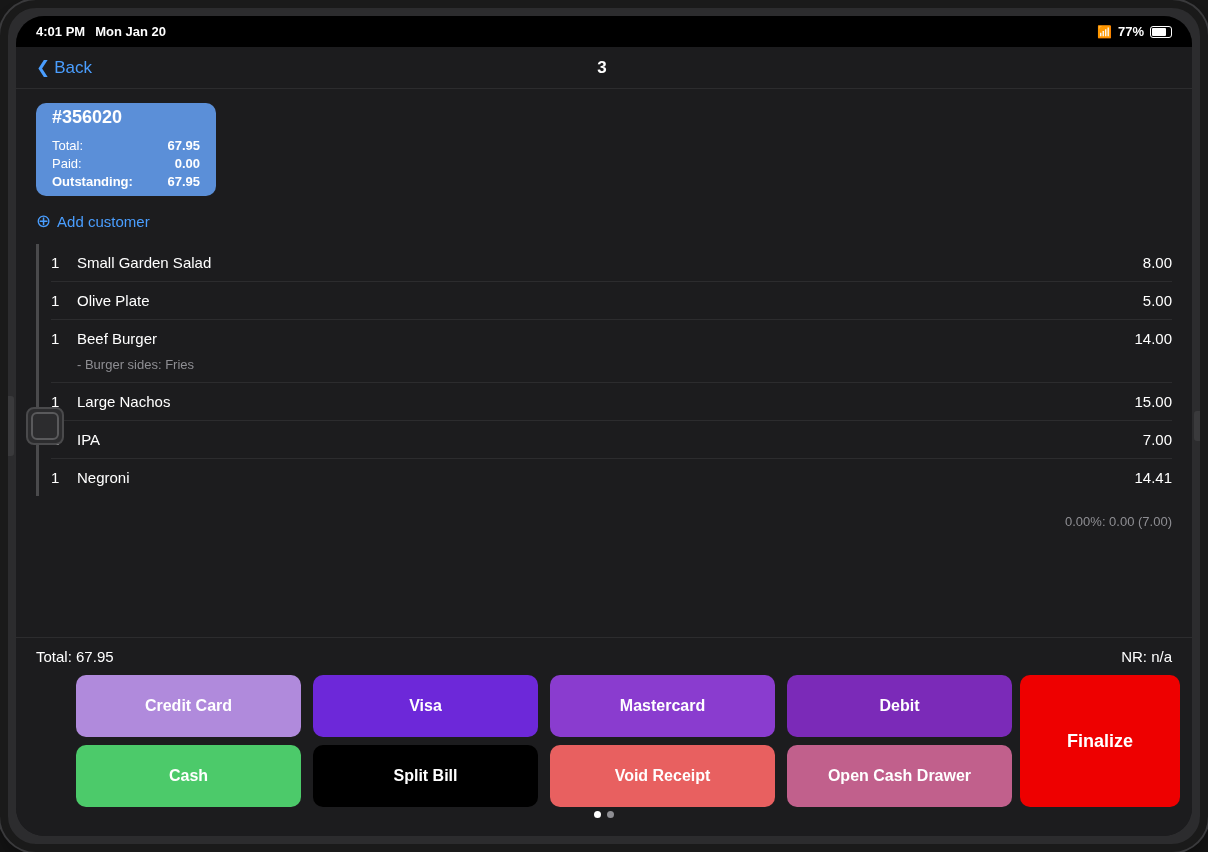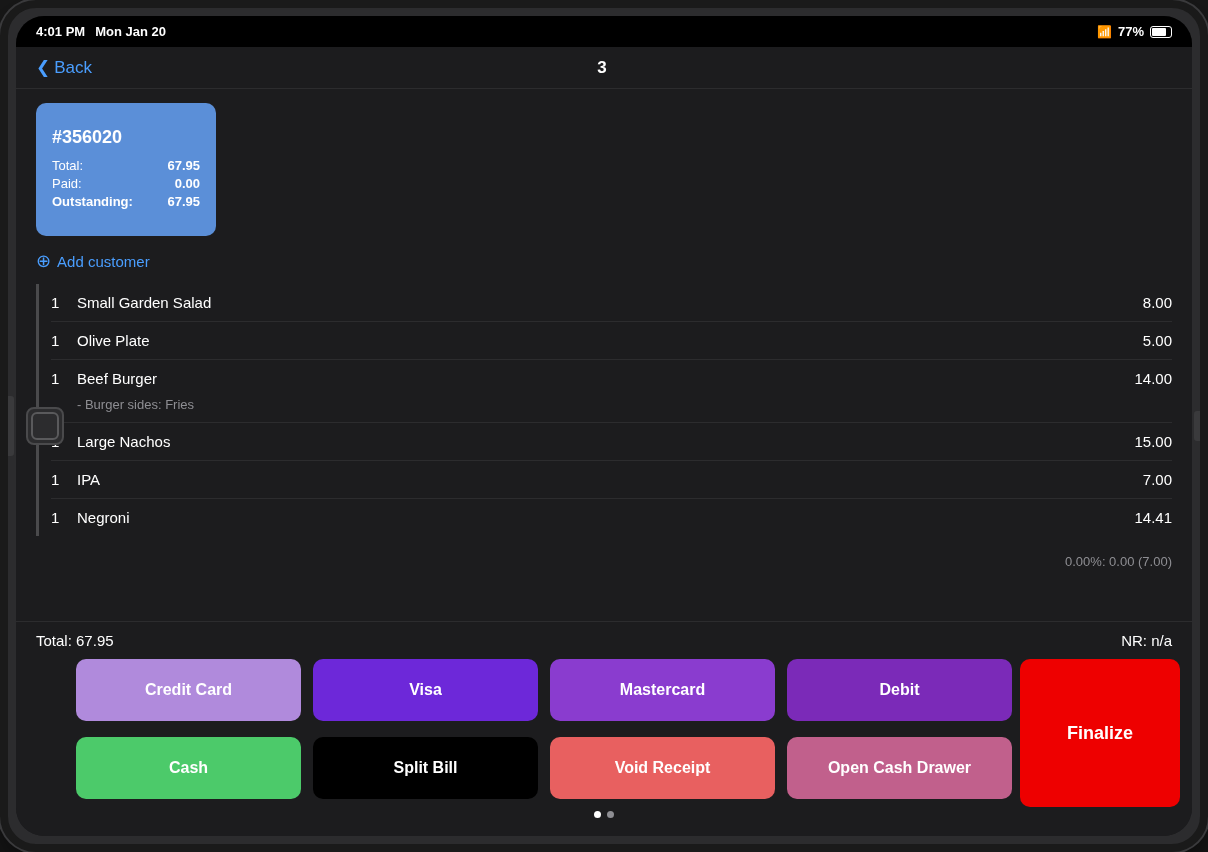--- a/index.html
+++ b/index.html
@@ -148,21 +148,21 @@
       flex: 1;
       overflow-y: auto;
       background: #1c1c1e;
       padding: 0 20px;
     }
 
     
     .order-card {
       background: #5b8fd8;
       border-radius: 10px;
-      padding: 24px 16px;
+      padding: 4px 16px;
       margin: 14px 0;
       width: 180px;
       color: #fff;
     }
     .order-number {
       font-size: 18px;
       font-weight: 700;
       margin-bottom: 10px;
     }
     .order-row {
@@ -267,21 +267,20 @@
 
     
     .payment-grid {
       background: #1c1c1e;
       padding: 0 12px 10px 12px;
       flex-shrink: 0;
     }
     .payment-row {
       display: flex;
       gap: 12px;
-      margin-bottom: 8px;
       padding-left: 48px;
     }
     .payment-btn {
       flex: 1;
       height: 62px;
       border-radius: 10px;
       border: none;
       cursor: pointer;
       font-size: 16px;
       font-weight: 600;

